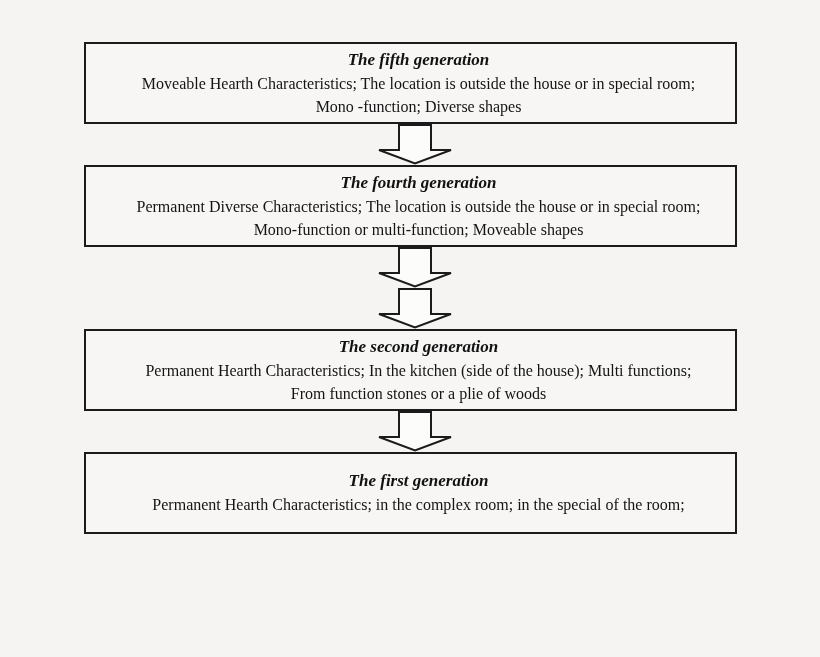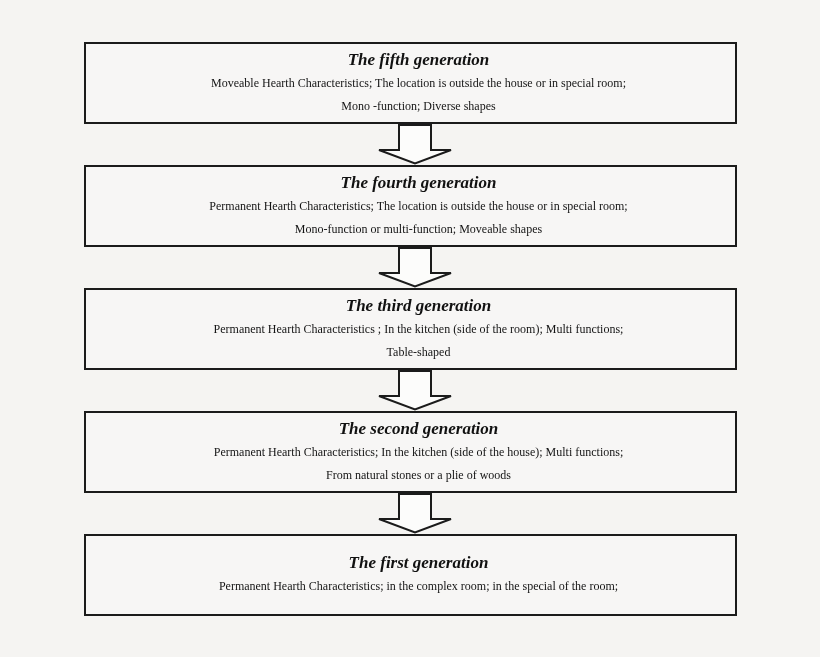--- a/index.html
+++ b/index.html
@@ -38,21 +38,21 @@
   }
   .gen-title {
     font-size: 17px;
     line-height: 24px;
     font-weight: bold;
     font-style: italic;
     color: #111111;
     white-space: nowrap;
   }
   .gen-line {
-    font-size: 12px;
+    font-size: 16px;
     line-height: 23px;
     color: #141414;
     white-space: nowrap;
   }
   .arrow-slot {
     height: 41px;
     display: flex;
     justify-content: center;
     align-items: flex-start;
     
@@ -74,46 +74,41 @@
   </div>
 
   <div class="arrow-slot">
     <svg width="76" height="41" viewBox="0 0 76 41">
       <polygon points="22,1 54,1 54,26 74,26 38,39.5 2,26 22,26" fill="#fcfcfb" stroke="#1b1b1b" stroke-width="2" stroke-linejoin="miter"></polygon>
     </svg>
   </div>
 
   <div class="gen-box">
     <div class="gen-title">The fourth generation</div>
-    <div class="gen-line">Permanent Hearth Characteristics; The location is outside the house or in special room;</div>
+    <div class="gen-line">Permanent Diverse Characteristics; The location is outside the house or in special room;</div>
     <div class="gen-line">Mono-function or multi-function; Moveable shapes</div>
   </div>
 
   <div class="arrow-slot">
     <svg width="76" height="41" viewBox="0 0 76 41">
       <polygon points="22,1 54,1 54,26 74,26 38,39.5 2,26 22,26" fill="#fcfcfb" stroke="#1b1b1b" stroke-width="2" stroke-linejoin="miter"></polygon>
     </svg>
   </div>
 
-  <div class="gen-box">
-    <div class="gen-title">The third generation</div>
-    <div class="gen-line">Permanent Hearth Characteristics ; In the kitchen (side of the room); Multi functions;</div>
-    <div class="gen-line">Table-shaped</div>
-  </div>
 
   <div class="arrow-slot">
     <svg width="76" height="41" viewBox="0 0 76 41">
       <polygon points="22,1 54,1 54,26 74,26 38,39.5 2,26 22,26" fill="#fcfcfb" stroke="#1b1b1b" stroke-width="2" stroke-linejoin="miter"></polygon>
     </svg>
   </div>
 
   <div class="gen-box">
     <div class="gen-title">The second generation</div>
     <div class="gen-line">Permanent Hearth Characteristics; In the kitchen (side of the house); Multi functions;</div>
-    <div class="gen-line">From natural stones or a plie of woods</div>
+    <div class="gen-line">From function stones or a plie of woods</div>
   </div>
 
   <div class="arrow-slot">
     <svg width="76" height="41" viewBox="0 0 76 41">
       <polygon points="22,1 54,1 54,26 74,26 38,39.5 2,26 22,26" fill="#fcfcfb" stroke="#1b1b1b" stroke-width="2" stroke-linejoin="miter"></polygon>
     </svg>
   </div>
 
   <div class="gen-box">
     <div class="gen-title">The first generation</div>

